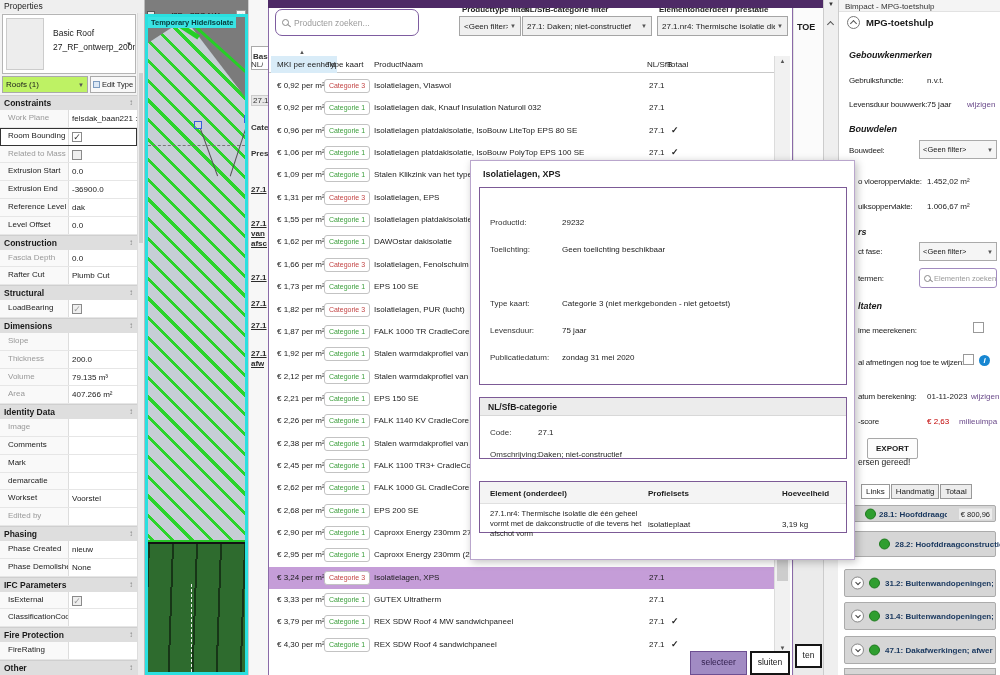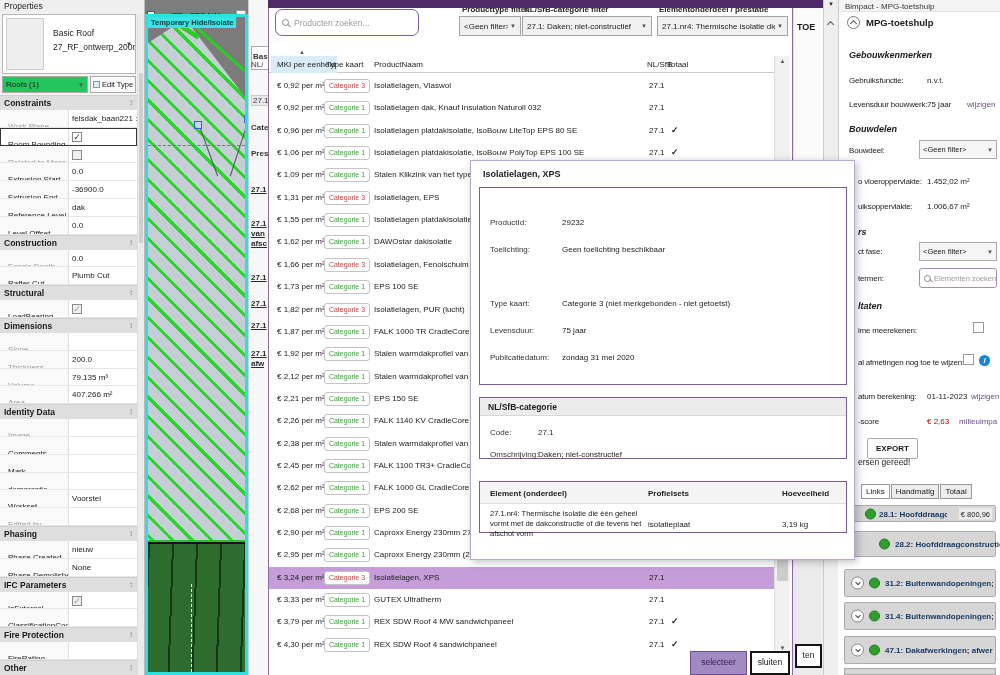--- a/index.html
+++ b/index.html
@@ -9,29 +9,29 @@
   .abs{position:absolute}
 
   
   #properties{left:0;top:0;width:145px;height:675px;background:#f3f3f3;border-right:1px solid #bbb;z-index:1}
   #props-title{height:13px;padding:1px 4px;font-size:8.5px;color:#222;background:#efefef}
   #type-box{position:relative;margin:1px 8px 0 2px;height:60px;background:#fff;border:1px solid #b5b5b5;display:flex}
   #type-thumb{width:38px;height:52px;margin:3px;background:#ededed;border:1px solid #ccc;flex:none}
   #type-text{padding:12px 8px 0 6px;font-size:8.5px;line-height:1.6;overflow:hidden;white-space:nowrap}
   #type-caret{position:absolute;right:3px;top:26px;font-size:6px;color:#444}
   #selector-row{display:flex;height:17px;margin:2px 8px 2px 2px;gap:2px}
-  #roofs-select{flex:1;background:#22c55e;border:1px solid #aaa;display:flex;justify-content:space-between;align-items:center;padding:0 3px;font-size:8px}
+  #roofs-select{flex:1;background:#bef264;border:1px solid #aaa;display:flex;justify-content:space-between;align-items:center;padding:0 3px;font-size:8px}
   #roofs-select .sc{font-size:6px;color:#555}
   #edit-type{width:46px;display:flex;align-items:center;gap:2px;border:1px solid #aaa;background:#f8f8f8;padding:0 2px;font-size:7.5px;white-space:nowrap}
   #et-icon{width:7px;height:7px;border:1px solid #7d9cc0;background:#dce8f5;flex:none}
   #props-sections{margin-right:7px}
   .psec-header{height:15px;background:#dedede;font-weight:bold;font-size:8.5px;display:flex;justify-content:space-between;padding:2px 4px 0 4px;border-top:1px solid #cfcfcf}
   .pin{color:#888;font-size:8px;font-weight:normal}
   .prow2{display:flex;height:17.8px;border-bottom:1px solid #e6e6e6;background:#f9f9f9}
-  .plabel{width:68px;padding:12px 2px 0 8px;font-size:8px;white-space:nowrap;overflow:hidden;color:#222}
+  .plabel{width:68px;padding:3px 2px 0 8px;font-size:8px;white-space:nowrap;overflow:hidden;color:#222}
   .plabel.dim{color:#999}
   .pvalue{flex:1;background:#fff;border-left:1px solid #ddd;padding:4px 2px 0 3px;font-size:8px;white-space:nowrap;overflow:hidden}
   .active-row{outline:1px solid #333;outline-offset:-1px;background:#fff}
   .cb{display:inline-block;width:10px;height:10px;border:1px solid #8a8a8a;background:#fff;font-size:9px;line-height:8px;text-align:center;color:#333}
   .cb.dimcb{background:#efefef;color:#9a9a9a}
   #props-scroll{position:absolute;right:0;top:13px;width:7px;height:662px;background:#ececec;border-left:1px solid #ddd}
   #props-thumb{position:absolute;left:1px;top:60px;width:4px;height:170px;background:#cfcfcf}
 
   
   #viewport{left:145px;top:0;width:103px;height:675px;background:#8f8f8f;z-index:1}

